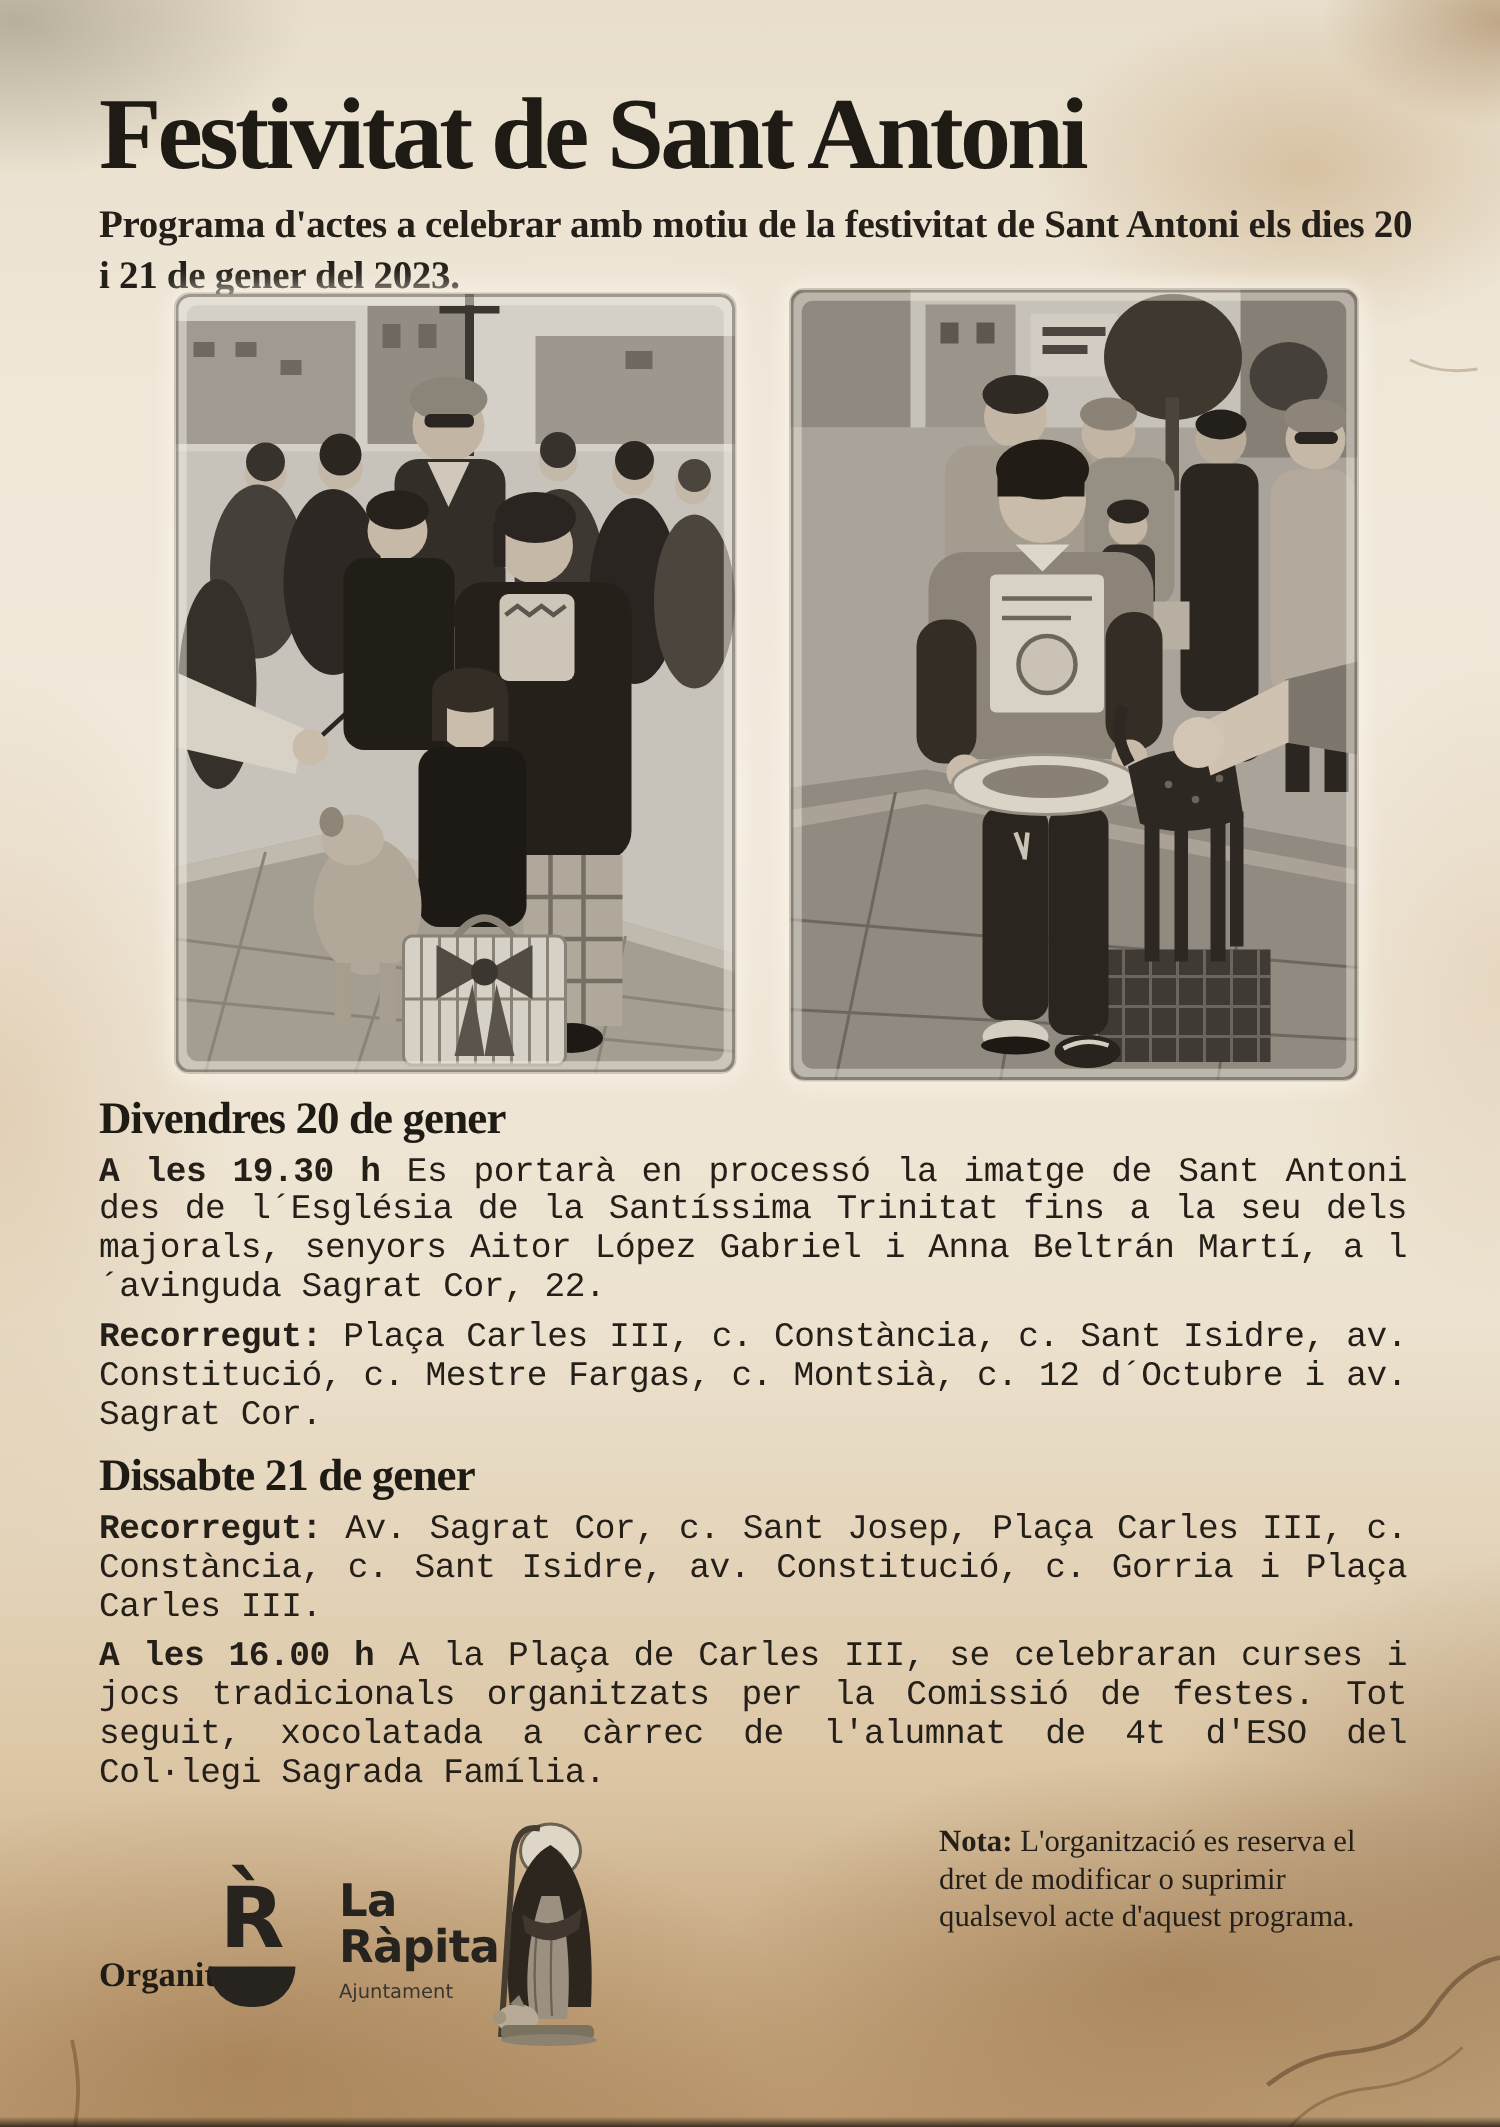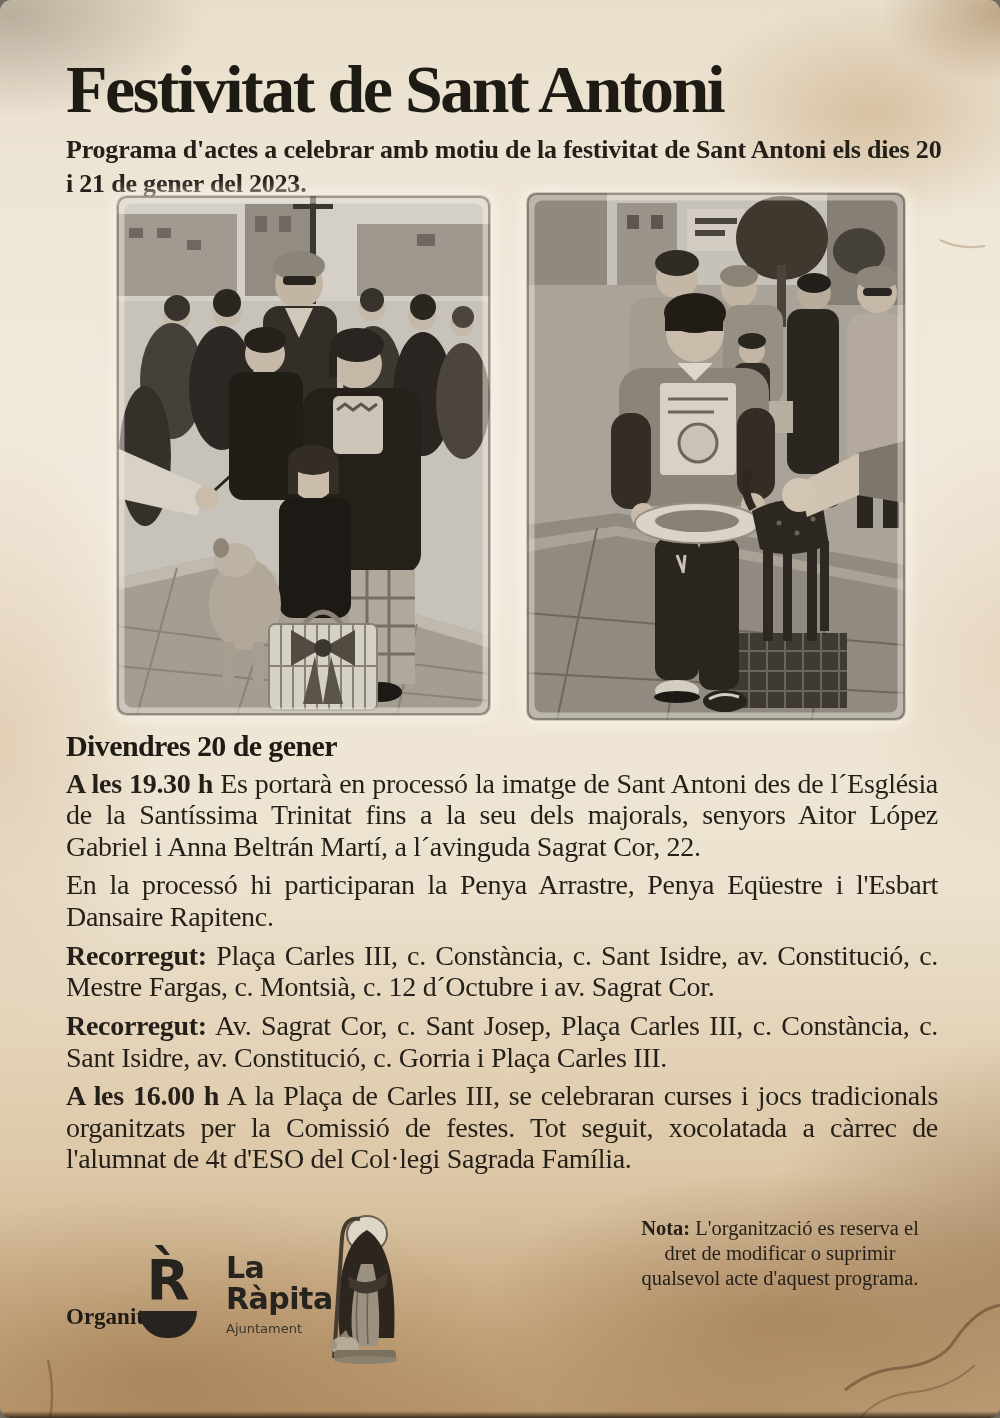--- a/index.html
+++ b/index.html
@@ -12,21 +12,20 @@
       radial-gradient(ellipse 280px 170px at 87% 8%, rgba(186,146,96,.42), transparent 65%),
       radial-gradient(ellipse 170px 100px at 100% 1%, rgba(150,110,65,.5), transparent 70%),
       radial-gradient(ellipse 300px 160px at 1% 1%, rgba(106,96,80,.38), transparent 65%),
       radial-gradient(ellipse 220px 430px at 0% 52%, rgba(196,158,112,.30), transparent 70%),
       radial-gradient(ellipse 210px 320px at 100% 46%, rgba(196,158,112,.22), transparent 70%),
       radial-gradient(ellipse 540px 250px at 16% 97%, rgba(148,106,62,.52), transparent 72%),
       radial-gradient(ellipse 430px 210px at 78% 93%, rgba(136,96,54,.48), transparent 70%),
       radial-gradient(ellipse 720px 330px at 50% 103%, rgba(170,130,85,.42), transparent 75%),
       radial-gradient(ellipse 430px 310px at 106% 88%, rgba(120,82,46,.45), transparent 70%),
       linear-gradient(180deg,#e8decb 0%,#efe7d8 18%,#f1e9db 40%,#ece2cf 62%,#ddc8a8 82%,#ccb08a 94%,#c2a37b 100%);
-    border-radius: 11px;
   }
   .page::after{ 
     content:"";position:absolute;left:0;right:0;bottom:0;height:7px;
     background:linear-gradient(180deg, rgba(45,33,20,0), rgba(40,29,17,.85));
   }
   .veins{position:absolute;left:0;top:0;pointer-events:none;}
 
   
   .header{position:absolute;left:66px;top:54px;width:880px;}
   .title{margin:0;font-size:68px;font-weight:bold;letter-spacing:-2.5px;line-height:1.05;color:#1e1a14;}
@@ -36,40 +35,40 @@
   .photo{position:absolute;border-radius:9px;overflow:hidden;
     box-shadow:0 0 0 1px rgba(90,72,52,.25), 0 0 14px 4px rgba(250,245,235,.75);}
   .photo svg{display:block;}
   .photo-left{left:117px;top:196px;width:373px;height:519px;}
   .photo-right{left:527px;top:193px;width:378px;height:527px;}
 
   
   .program{position:absolute;left:66px;top:730px;width:872px;}
   .program h2{margin:12px 0 6px;font-size:30px;letter-spacing:-0.6px;color:#1e1a14;line-height:1.05;}
   .program section:first-child h2{margin-top:0;}
-  .program p{margin:0 0 7px;font-size:28px;line-height:1.13;text-align:justify;letter-spacing:-0.3px;color:#241f18;}
+  .program p{margin:0 0 7px;font-size:23px;line-height:1.13;text-align:justify;letter-spacing:-0.3px;color:#241f18;font-family:Liberation Mono, monospace;}
   .lead{font-weight:bold;}
 
   
   .organitza{position:absolute;left:66px;top:1304px;font-size:23px;font-weight:bold;color:#1f1b15;}
   .logo{position:absolute;left:126px;top:1252px;display:flex;gap:16px;align-items:flex-start;
         font-family:"DejaVu Sans",sans-serif;color:#27231f;}
   .logo-mark{width:84px;text-align:center;}
   .logo-r{font-size:56px;font-weight:bold;line-height:1.0;}
   .logo-bowl{width:58px;height:27px;background:#27231f;border-radius:0 0 58px 58px;margin:3px auto 0;}
   .logo-name{font-size:30px;font-weight:bold;line-height:1.04;letter-spacing:-0.5px;}
   .logo-sub{font-size:13px;margin-top:7px;color:#3a362f;}
 
   .statue{position:absolute;left:320px;top:1206px;width:88px;height:158px;}
   .comissio{position:absolute;left:414px;top:1234px;color:#1f1b15;}
   .com-big{font-size:37px;line-height:1.04;letter-spacing:-0.5px;}
   .com-mid{font-size:34px;line-height:1.08;}
   .com-small{font-size:17px;line-height:1.2;}
 
-  .nota{position:absolute;left:626px;top:1216px;width:308px;text-align:center;
+  .nota{position:absolute;left:626px;top:1216px;width:308px;text-align:left;
         font-size:20.5px;line-height:1.23;color:#241f18;}
 </style>
 </head>
 <body>
 
 <div class="page">
 
   <header class="header">
     <h1 class="title">Festivitat de Sant Antoni</h1>
     <p class="subtitle">Programa d'actes a celebrar amb motiu de la festivitat de Sant Antoni els dies 20 i 21 de gener del 2023.</p>
@@ -270,24 +269,24 @@
       </g>
       <rect x="3" y="3" width="372" height="521" rx="12" fill="none" stroke="#f2ede3" stroke-width="9" opacity="0.45"></rect>
       <rect x="1" y="1" width="376" height="525" rx="9" fill="none" stroke="rgba(55,45,35,0.4)" stroke-width="2"></rect>
     </svg>
   </figure>
 
   <main class="program">
     <section>
       <h2>Divendres 20 de gener</h2>
       <p><b class="lead">A les 19.30 h</b> <span>Es portarà en processó la imatge de Sant Antoni des de l´Església de la Santíssima Trinitat fins a la seu dels majorals, senyors Aitor López Gabriel i Anna Beltrán Martí, a l´avinguda Sagrat Cor, 22.</span></p>
-      <p><span>En la processó hi participaran la Penya Arrastre, Penya Eqüestre i l'Esbart Dansaire Rapitenc.</span></p>
       <p><b class="lead">Recorregut:</b> <span>Plaça Carles III, c. Constància, c. Sant Isidre, av. Constitució, c. Mestre Fargas, c. Montsià, c. 12 d´Octubre i av. Sagrat Cor.</span></p>
     </section>
     <section>
+      <h2>Dissabte 21 de gener</h2>
       <p><b class="lead">Recorregut:</b> <span>Av. Sagrat Cor, c. Sant Josep, Plaça Carles III, c. Constància, c. Sant Isidre, av. Constitució, c. Gorria i Plaça Carles III.</span></p>
       <p><b class="lead">A les 16.00 h</b> <span>A la Plaça de Carles III, se celebraran curses i jocs tradicionals organitzats per la Comissió de festes. Tot seguit, xocolatada a càrrec de l'alumnat de 4t d'ESO del Col·legi Sagrada Família.</span></p>
     </section>
   </main>
 
   <div class="organitza">Organitza:</div>
 
   <div class="logo">
     <div class="logo-mark">
       <div class="logo-r">R̀</div>

